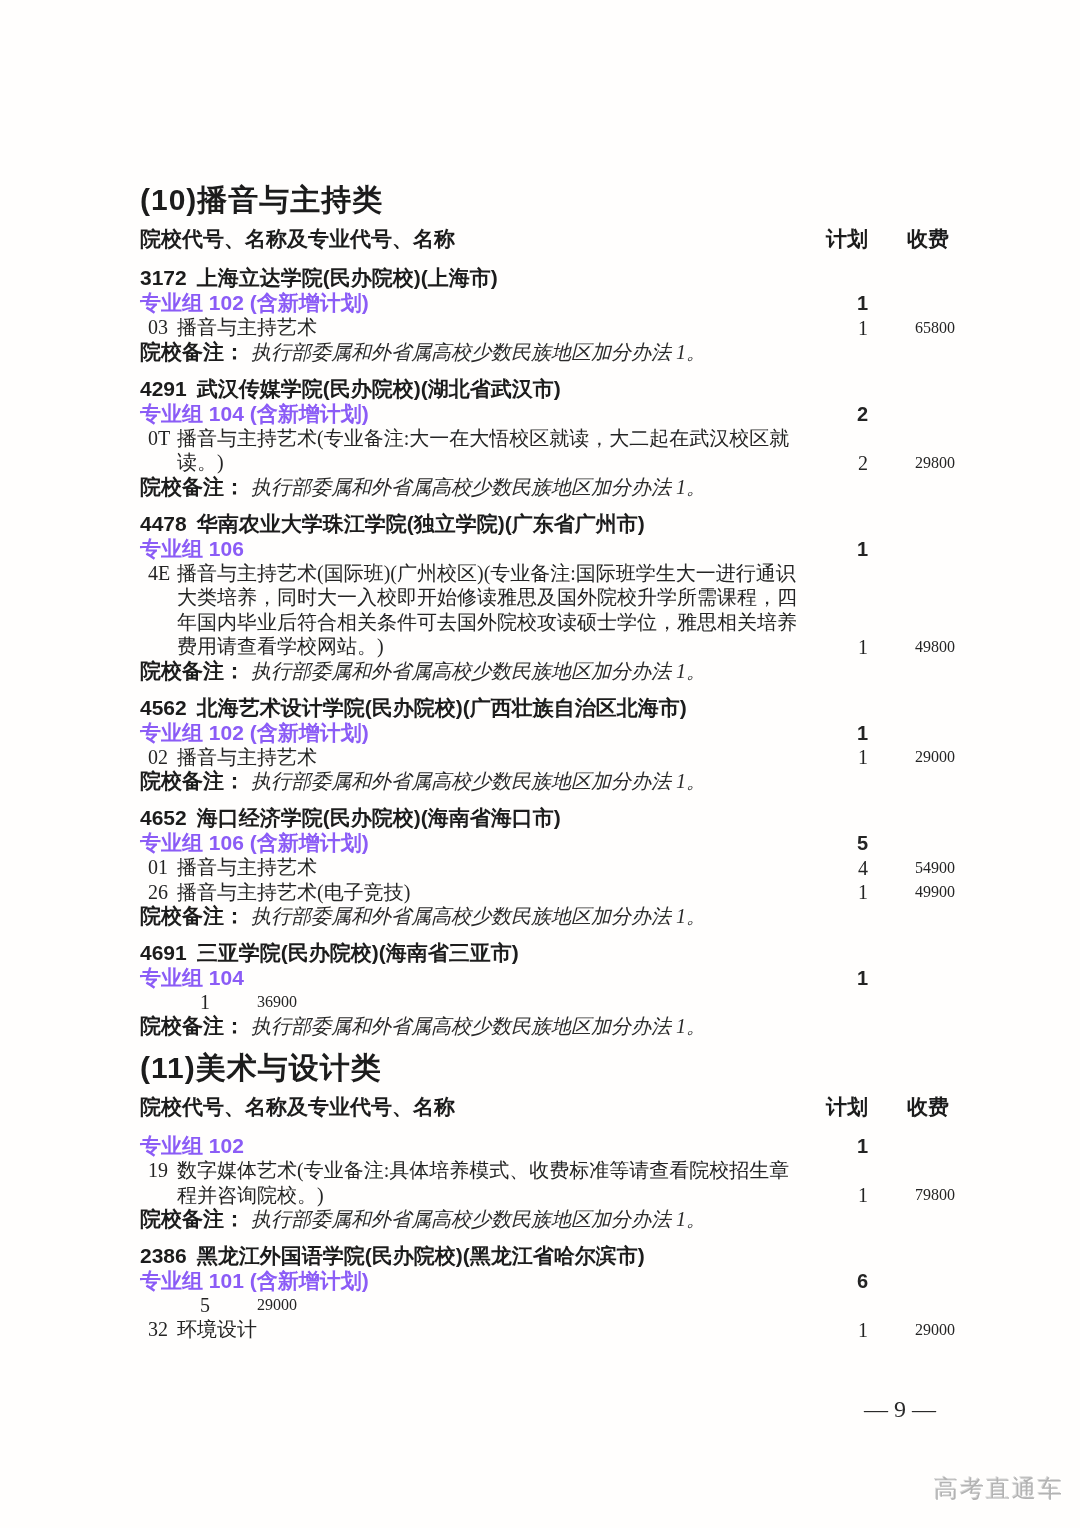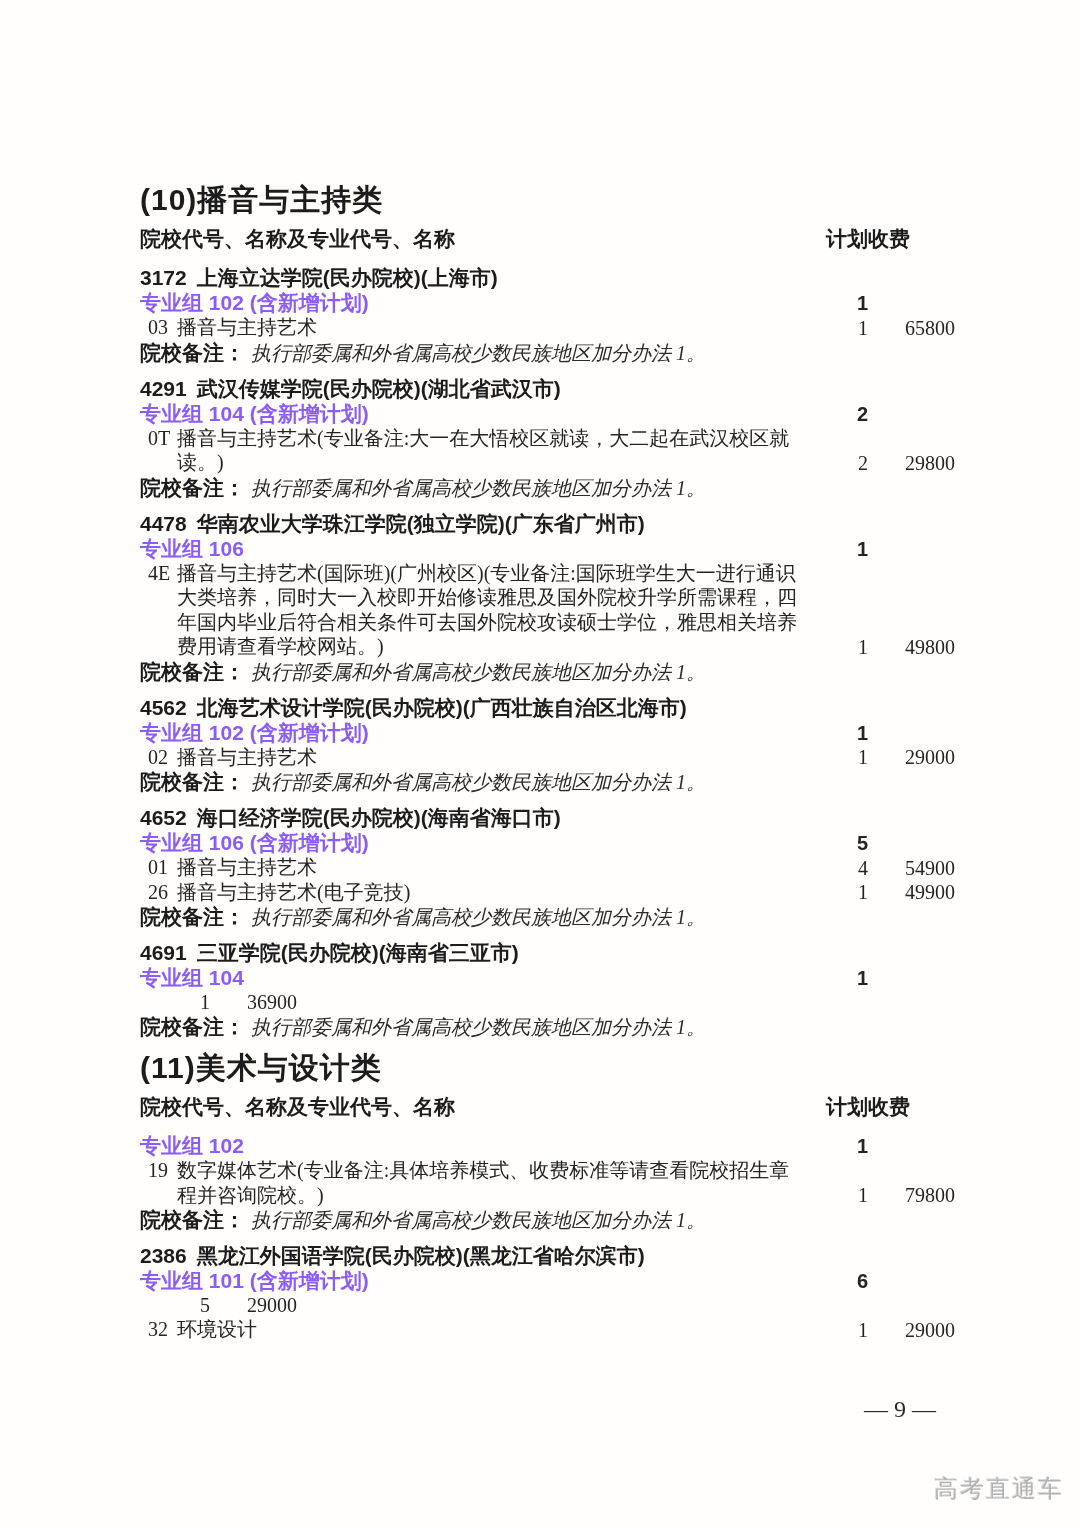--- a/index.html
+++ b/index.html
@@ -19,55 +19,55 @@
   .sec-title.second{margin-top:2px;}
 
   .table-header{
     display:flex;align-items:flex-end;
     font-family:"Liberation Sans","DejaVu Sans",sans-serif;
     font-weight:bold;font-size:21px;line-height:25px;color:#1c1c1c;
     margin:0 0 14px 0;
   }
   .hdr-name{flex:1;}
   .hdr-plan{width:70px;text-align:right;}
-  .hdr-fee{width:87px;padding-right:6px;box-sizing:border-box;}
+  .hdr-fee{width:87px;text-align:right;padding-right:6px;box-sizing:border-box;}
 
   .school{margin-bottom:10px;}
   .school-line{
     font-family:"Liberation Sans","DejaVu Sans",sans-serif;
     font-weight:bold;font-size:21px;line-height:25px;color:#1c1c1c;
     white-space:nowrap;
   }
   .school-code{margin-right:10px;}
 
   .row{display:flex;align-items:flex-end;}
   .c-name{flex:1;}
   .c-plan{width:70px;text-align:right;font-size:20px;line-height:24px;}
-  .c-fee{width:87px;text-align:right;font-size:20px;line-height:24px;}
+  .c-fee{width:87px;text-align:right;font-size:16px;line-height:24px;}
 
   .group-row .c-name{
     font-family:"Liberation Sans","DejaVu Sans",sans-serif;
     font-weight:bold;font-size:21px;line-height:25px;color:#8b5cf6;
   }
   .group-row .c-plan{
     font-family:"Liberation Sans","DejaVu Sans",sans-serif;
     font-weight:bold;
   }
 
   .major-row .c-name{
     font-size:20px;line-height:24.5px;
     padding-left:37px;text-indent:-29px;
   }
   .m-code{display:inline-block;width:29px;text-indent:0;}
 
   .remark-line{
     font-size:20px;line-height:25px;
   }
   .remark-label{
-    font-family:Liberation Sans, sans-serif;
+    font-family:Liberation Mono, monospace;
     font-weight:bold;font-size:21px;color:#1c1c1c;margin-right:6px;
   }
   .remark-text{
     font-family:"Liberation Serif","DejaVu Serif",serif;
     font-style:italic;color:#2a2a2a;
   }
 
   .page-number{
     position:absolute;top:1396px;left:820px;width:160px;
     text-align:center;font-size:24px;color:#2a2a2a;

